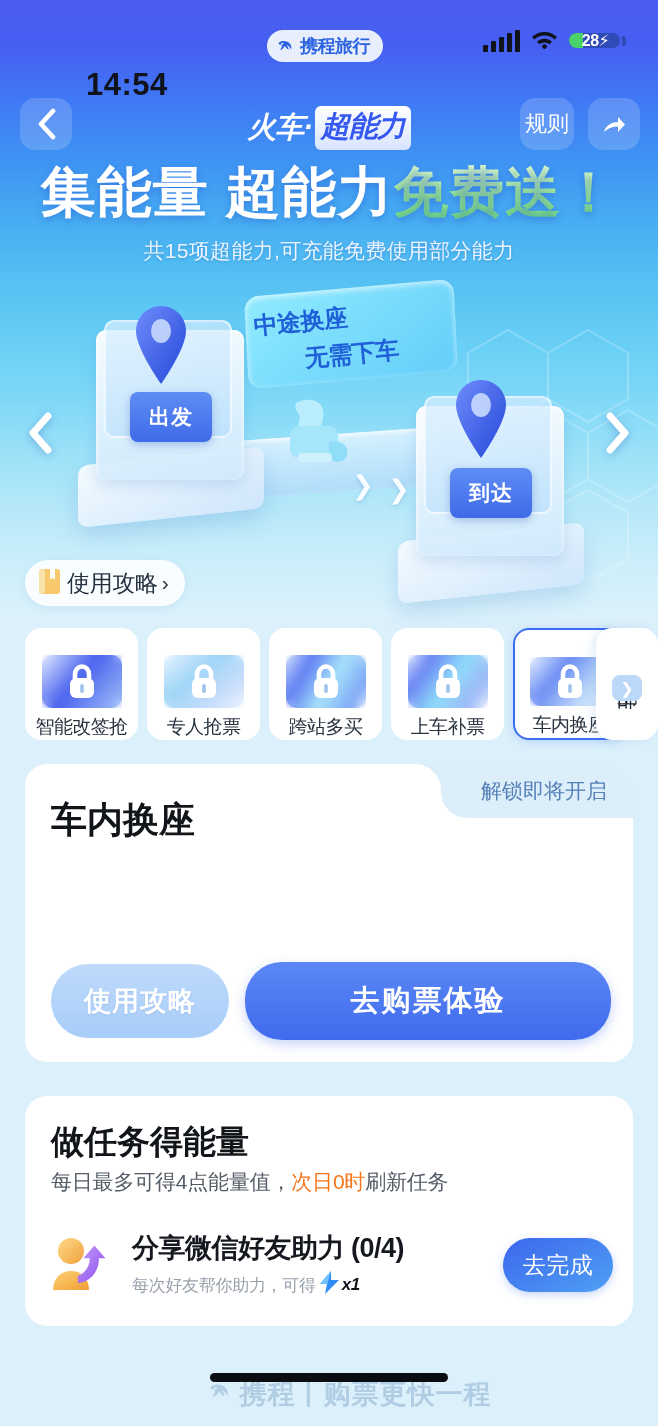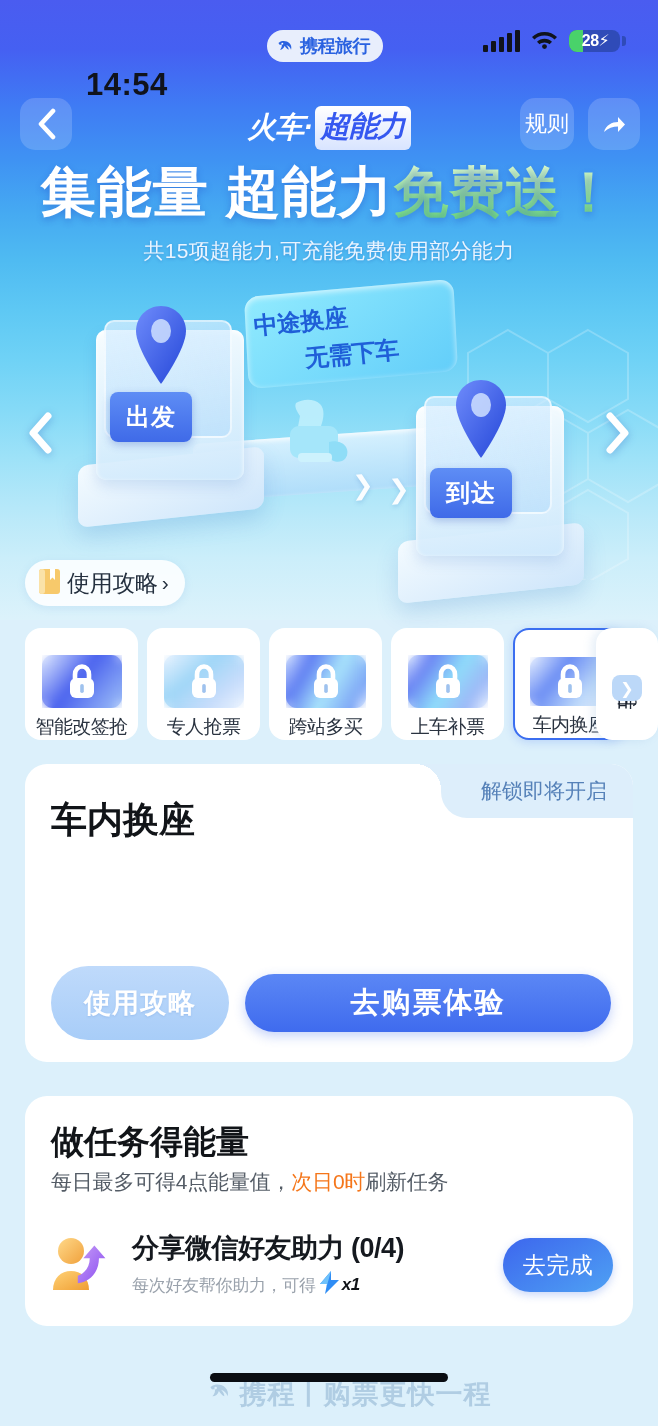--- a/index.html
+++ b/index.html
@@ -70,21 +70,21 @@
     display: flex; align-items: center; gap: 11px;
   }
   .sig { display: flex; align-items: flex-end; gap: 3px; height: 22px; }
   .sig i { display: block; width: 5px; background: #10131c; border-radius: 1px; }
   .sig i:nth-child(1) { height: 7px; }
   .sig i:nth-child(2) { height: 11px; }
   .sig i:nth-child(3) { height: 15px; }
   .sig i:nth-child(4) { height: 19px; }
   .sig i:nth-child(5) { height: 22px; }
   .batt {
-    position: relative; width: 51px; height: 22px;
+    position: relative; width: 51px; height: 15px;
     border-radius: 8px; background: #2f4bb8; overflow: hidden;
     display: flex; align-items: center;
   }
   .batt-fill {
     position: absolute; left: 0; top: 0; bottom: 0; width: 28%;
     background: #49d26a;
   }
   .batt-txt {
     position: relative; width: 100%; text-align: center;
     font-size: 16px; font-weight: bold; color: #ffffff;
@@ -189,24 +189,25 @@
     box-shadow: inset 0 2px 5px rgba(255,255,255,.9), 0 6px 14px rgba(60,120,200,.18);
   }
   .post-glass {
     position: absolute; border-radius: 10px;
     background: linear-gradient(170deg, rgba(215,238,255,.75), rgba(170,215,250,.5));
     border: 2px solid rgba(255,255,255,.65);
   }
   .post-label {
     position: absolute; border-radius: 8px;
     background: linear-gradient(180deg,#5e8df5,#3f6ae8);
-    color: #fff; font-weight: 900; font-size: 24px;
+    color: #fff; font-weight: 900; font-size: 21px;
     display: flex; align-items: center; justify-content: center;
     letter-spacing: 1px;
     box-shadow: 0 3px 8px rgba(40,80,190,.3);
+    margin-left: 20px;
   }
   .pin {
     position: absolute; width: 62px; height: 82px;
   }
   .rail {
     position: absolute; left: 193px; top: 152px; width: 290px; height: 58px;
     background: linear-gradient(180deg, rgba(222,243,255,.9), rgba(176,219,250,.78));
     border-radius: 6px;
     transform: skewY(-4deg);
     box-shadow: inset 0 2px 5px rgba(255,255,255,.85);
@@ -317,21 +318,21 @@
   }
   .btn-ghost {
     width: 178px; height: 74px; border-radius: 37px;
     background: linear-gradient(180deg,#bfdafb,#a8cdf8);
     color: #ffffff; font-size: 27px; font-weight: bold;
     display: flex; align-items: center; justify-content: center;
     letter-spacing: 1px;
     text-shadow: 0 1px 2px rgba(90,140,210,.25);
   }
   .btn-primary {
-    width: 366px; height: 58px; border-radius: 37px;
+    width: 366px; height: 78px; border-radius: 37px;
     background: linear-gradient(180deg,#5b87f5,#3f6bee);
     color: #ffffff; font-size: 29px; font-weight: 900;
     display: flex; align-items: center; justify-content: center;
     letter-spacing: 2px;
     box-shadow: 0 4px 12px rgba(60,105,235,.3);
   }
 
   
   .task-card {
     position: absolute; top: 1096px; left: 25px;

